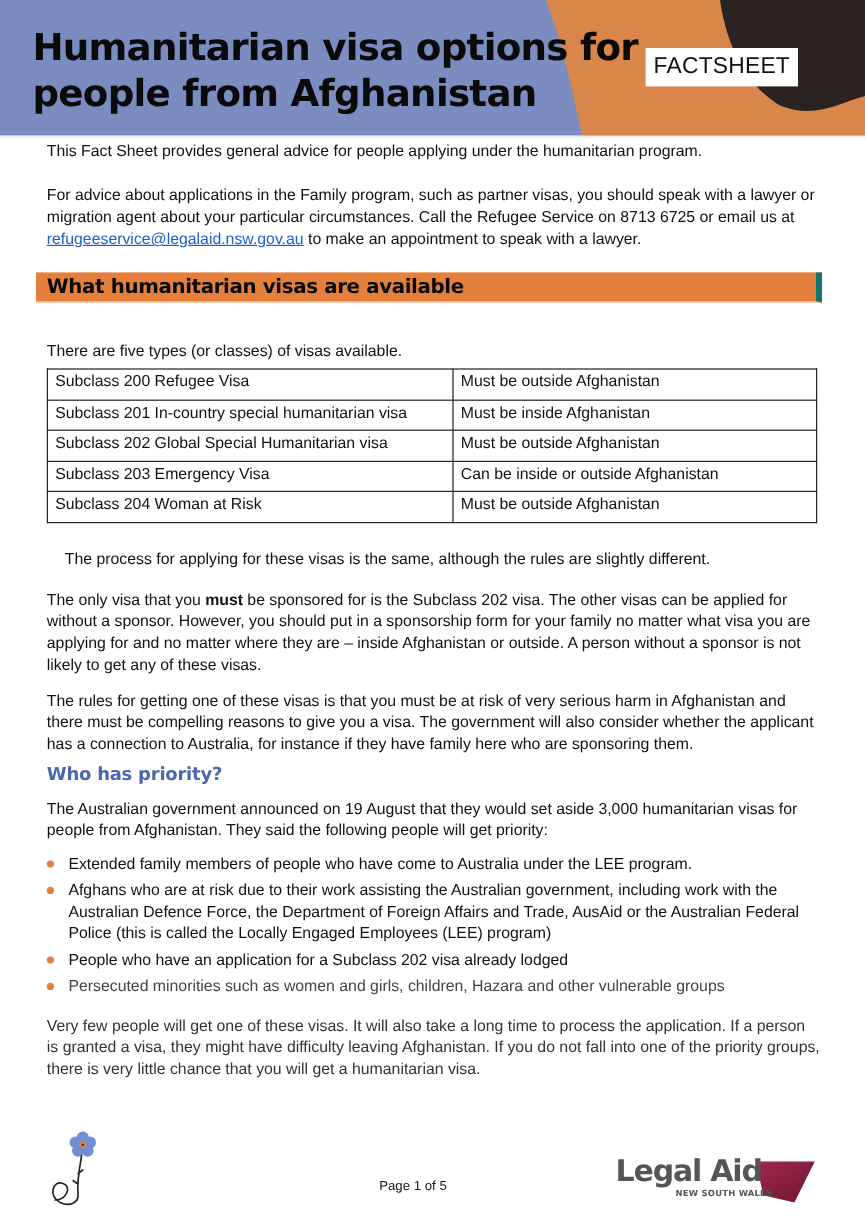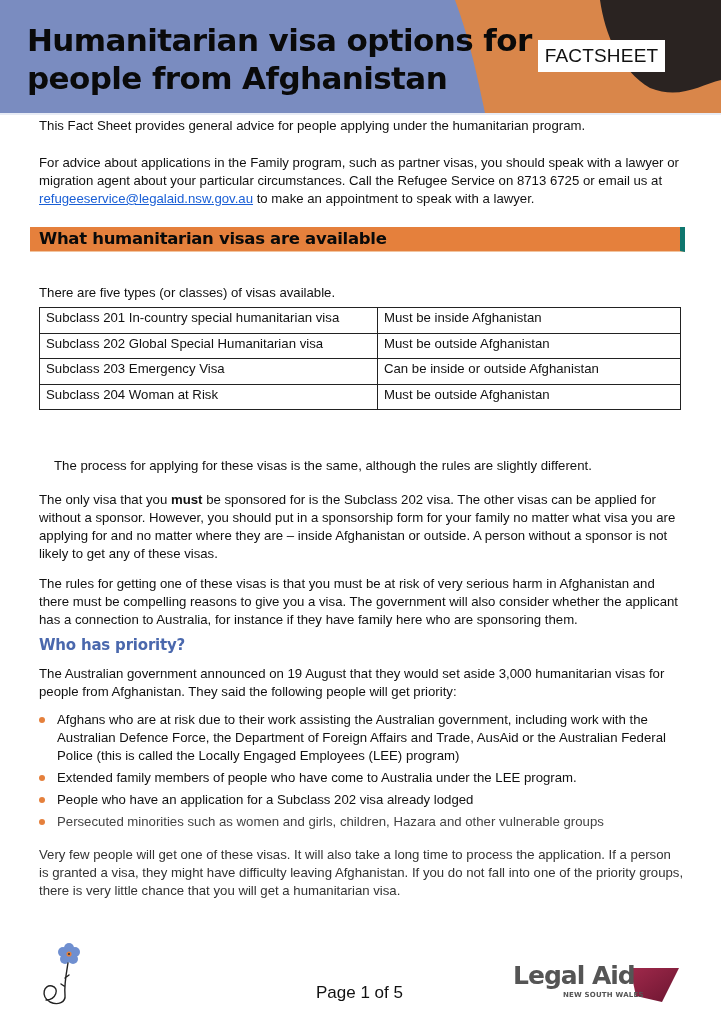--- a/index.html
+++ b/index.html
@@ -26,21 +26,21 @@
 
     .subhead { position: absolute; left: 39px; top: 636px; margin: 0; font-family: "DejaVu Sans", sans-serif;
                font-weight: bold; font-size: 15px; color: #4a68ad; letter-spacing: -0.2px; }
     ul.priority { position: absolute; left: 39px; top: 711px; width: 640px; margin: 0; padding: 0; list-style: none; font-size: 13.2px; line-height: 18px; }
     ul.priority li { position: relative; padding-left: 18px; margin-bottom: 4px; }
     ul.priority li .bullet { position: absolute; left: 0; top: 6px; width: 6px; height: 6px; border-radius: 50%; background: #e5803c; }
     ul.priority li.muted { color: #444; }
 
     .footer-logo-rs { position: absolute; left: 38px; top: 940px; width: 100px; height: 70px; }
     .rs-text { position: absolute; left: 75px; top: 1024px; font-size: 14px; line-height: 16px; color: #222; }
-    .page-num { position: absolute; left: 316px; top: 983px; font-size: 17px; color: #111; }
+    .page-num { position: absolute; left: 316px; top: 983px; font-size: 11px; color: #111; }
     .la-logo { position: absolute; left: 512px; top: 962px; width: 170px; height: 44px; }
     .la-text { position: absolute; left: 513px; top: 962px; font-family: "DejaVu Sans", sans-serif; font-weight: bold;
                font-size: 25px; line-height: 28px; color: #555; letter-spacing: -1px; }
     .la-sub { position: absolute; left: 563px; top: 991px; font-family: "DejaVu Sans", sans-serif; font-weight: bold;
               font-size: 7px; color: #555; letter-spacing: 0.2px; }
   </style>
 </head>
 <body>
 
 <div class="banner">
@@ -63,20 +63,24 @@
 </p>
 
 <div class="section-bar">
   <h2>What humanitarian visas are available</h2>
 </div>
 <p class="p" style="top:284px;">There are five types (or classes) of visas available.</p>
 
 <table class="visas">
   <tbody>
     <tr>
+      <td>Subclass 200 Refugee Visa</td>
+      <td>Must be outside Afghanistan</td>
+    </tr>
+    <tr>
       <td>Subclass 201 In-country special humanitarian visa</td>
       <td>Must be inside Afghanistan</td>
     </tr>
     <tr>
       <td>Subclass 202 Global Special Humanitarian visa</td>
       <td>Must be outside Afghanistan</td>
     </tr>
     <tr>
       <td>Subclass 203 Emergency Visa</td>
       <td>Can be inside or outside Afghanistan</td>
@@ -93,25 +97,25 @@
   <span>The only visa that you </span><b>must</b><span> be sponsored for is the Subclass 202 visa.  The other visas can be applied for without a sponsor.  However, you should put in a sponsorship form for your family no matter what visa you are applying for and no matter where they are – inside Afghanistan or outside.  A person without a sponsor is not likely to get any of these visas.</span>
 </p>
 <p class="p" style="top:575px;">The rules for getting one of these visas is that you must be at risk of very serious harm in Afghanistan and there must be compelling reasons to give you a visa.  The government will also consider whether the applicant has a connection to Australia, for instance if they have family here who are sponsoring them.</p>
 
 <h3 class="subhead">Who has priority?</h3>
 <p class="p" style="top:665px;">The Australian government announced on 19 August that they would set aside 3,000 humanitarian visas for people from Afghanistan.  They said the following people will get priority:</p>
 
 <ul class="priority">
   <li>
     <span class="bullet"></span>
-    <span>Afghans who are at risk due to their work assisting the Australian government, including work with the Australian Defence Force, the Department of Foreign Affairs and Trade, AusAid or the Australian Federal Police (this is called the Locally Engaged Employees (LEE) program)</span>
+    <span>Extended family members of people who have come to Australia under the LEE program.</span>
   </li>
   <li>
     <span class="bullet"></span>
-    <span>Extended family members of people who have come to Australia under the LEE program.</span>
+    <span>Afghans who are at risk due to their work assisting the Australian government, including work with the Australian Defence Force, the Department of Foreign Affairs and Trade, AusAid or the Australian Federal Police (this is called the Locally Engaged Employees (LEE) program)</span>
   </li>
   <li>
     <span class="bullet"></span>
     <span>People who have an application for a Subclass 202 visa already lodged</span>
   </li>
   <li class="muted">
     <span class="bullet"></span>
     <span>Persecuted minorities such as women and girls, children, Hazara and other vulnerable groups</span>
   </li>
 </ul>

